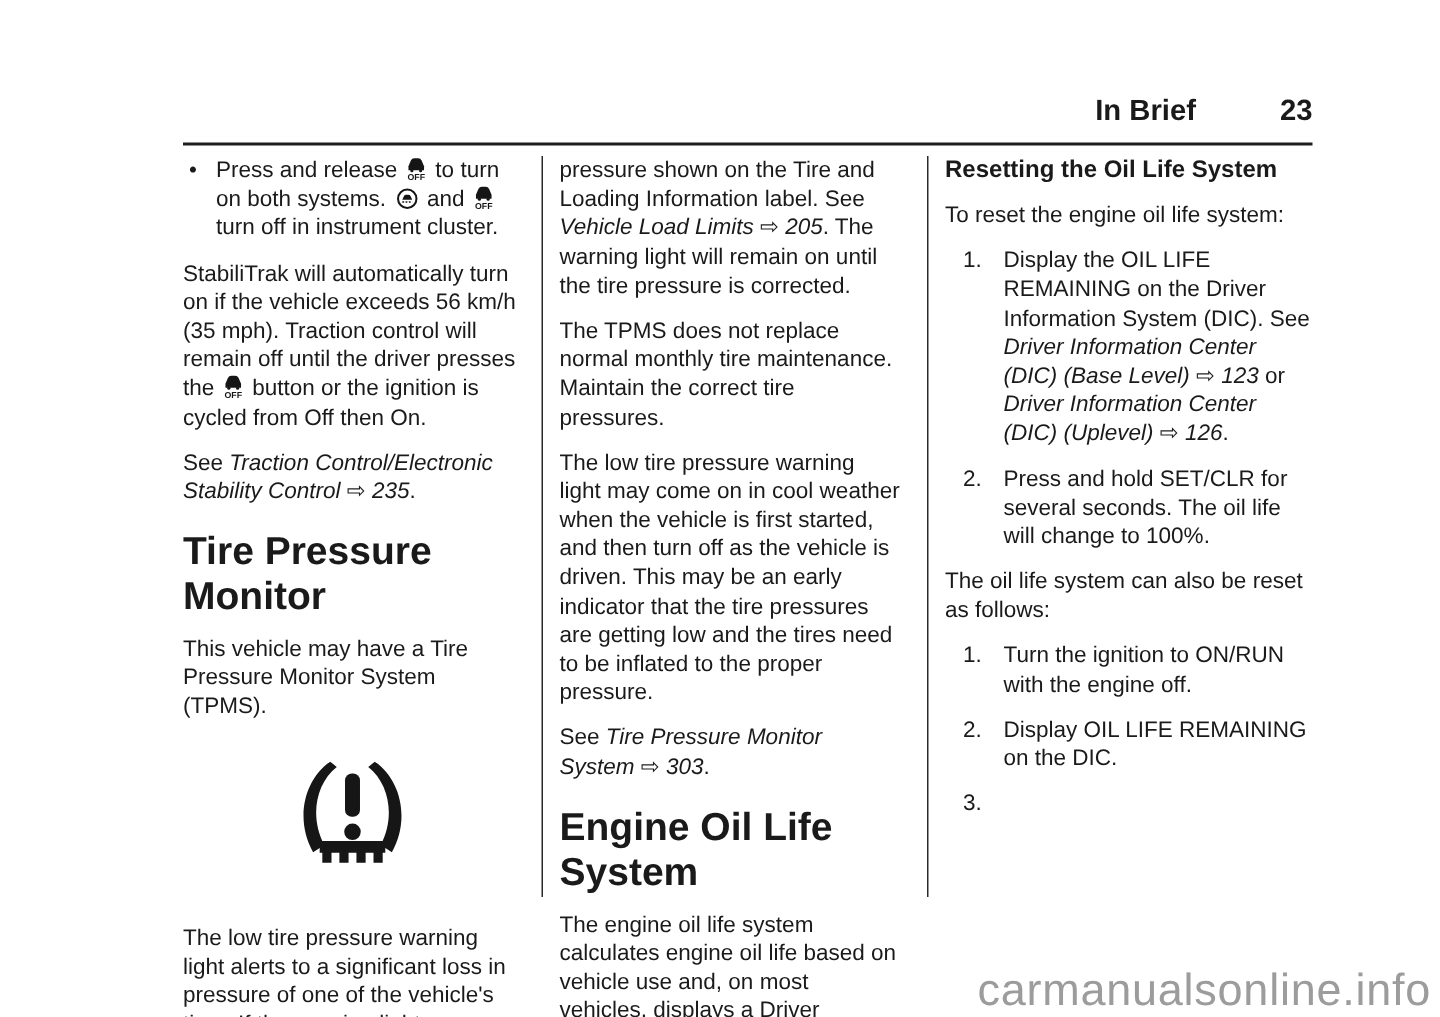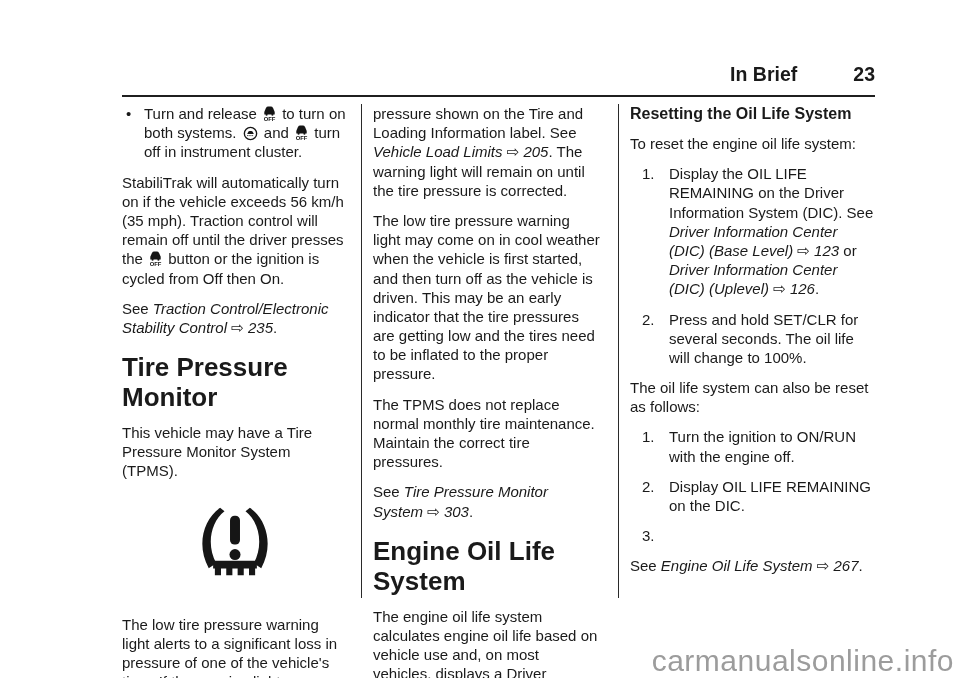--- a/index.html
+++ b/index.html
@@ -49,21 +49,21 @@
     <span class="header-section">In Brief</span>
     <span class="header-page">23</span>
   </div>
   <div class="header-rule"></div>
 
   <div class="content">
 
     <div class="col1">
       <div class="bullet-item">
         <span class="bullet-marker">•</span>
-        <span class="bullet-body"><span>Turn and release </span><span class="inline-icon"><svg width="13" height="17" viewBox="0 0 20 26" aria-hidden="true">
+        <span class="bullet-body"><span>Press and release </span><span class="inline-icon"><svg width="13" height="17" viewBox="0 0 20 26" aria-hidden="true">
                 <path d="M2 10.5 L4.5 4.5 Q5.6 2.2 8 2.2 H12 Q14.4 2.2 15.5 4.5 L18 10.5 V14.5 H2 Z" fill="#151515"></path>
                 <circle cx="5.5" cy="15" r="1.6" fill="#151515"></circle>
                 <circle cx="14.5" cy="15" r="1.6" fill="#151515"></circle>
                 <text x="10" y="25" font-size="9" font-weight="bold" text-anchor="middle" fill="#151515">OFF</text>
               </svg></span><span> to turn on both systems. </span><span class="inline-icon"><svg width="15" height="15" viewBox="0 0 20 20" aria-hidden="true">
                 <circle cx="10" cy="10" r="8.2" fill="none" stroke="#151515" stroke-width="1.8"></circle>
                 <path d="M5.6 10.8 L7.1 7.6 Q7.7 6.5 9 6.5 H11 Q12.3 6.5 12.9 7.6 L14.4 10.8 Z" fill="#151515"></path>
                 <path d="M5.6 12.8 H14.4" stroke="#151515" stroke-width="1.3" stroke-dasharray="1.6 1.3" fill="none"></path>
               </svg></span><span> and </span><span class="inline-icon"><svg width="13" height="17" viewBox="0 0 20 26" aria-hidden="true">
                 <path d="M2 10.5 L4.5 4.5 Q5.6 2.2 8 2.2 H12 Q14.4 2.2 15.5 4.5 L18 10.5 V14.5 H2 Z" fill="#151515"></path>
@@ -92,22 +92,22 @@
           </g>
         </svg>
       </div>
       <p class="last">The low tire pressure warning light alerts to a significant loss in pressure of one of the vehicle's tires. If the warning light comes on, stop as soon as possible and inflate the tires to the recommended</p>
     </div>
 
     <div class="col-divider"></div>
 
     <div class="col2">
       <p><span>pressure shown on the Tire and Loading Information label. See </span><i>Vehicle Load Limits</i><i> ⇨ 205</i><span>. The warning light will remain on until the tire pressure is corrected.</span></p>
+      <p>The TPMS does not replace normal monthly tire maintenance. Maintain the correct tire pressures.</p>
       <p>The low tire pressure warning light may come on in cool weather when the vehicle is first started, and then turn off as the vehicle is driven. This may be an early indicator that the tire pressures are getting low and the tires need to be inflated to the proper pressure.</p>
-      <p>The TPMS does not replace normal monthly tire maintenance. Maintain the correct tire pressures.</p>
       <p><span>See </span><i>Tire Pressure Monitor System</i><i> ⇨ 303</i><span>.</span></p>
       <h2>Engine Oil Life System</h2>
       <p class="last">The engine oil life system calculates engine oil life based on vehicle use and, on most vehicles, displays a Driver Information Center (DIC) message when it is necessary to change the engine oil and filter. The oil life system should be reset to 100% only following an oil change.</p>
     </div>
 
     <div class="col-divider"></div>
 
     <div class="col3">
       <h3>Resetting the Oil Life System</h3>
       <p>To reset the engine oil life system:</p>
@@ -128,19 +128,18 @@
         <span class="num-body"><span>Turn the ignition to ON/RUN with the engine off.</span></span>
       </div>
       <div class="num-item">
         <span class="num-marker">2.</span>
         <span class="num-body"><span>Display OIL LIFE REMAINING on the DIC.</span></span>
       </div>
       <div class="num-item">
         <span class="num-marker">3.</span>
       </div>
 
-      <p class="last"><span>See </span><i>Engine Oil Life System</i><i> ⇨ 267</i><span>.</span></p>
     </div>
 
   </div>
 
   <div class="watermark" style="color: rgb(156, 156, 156);">carmanualsonline.info</div>
 </div>
 
 </body></html>

